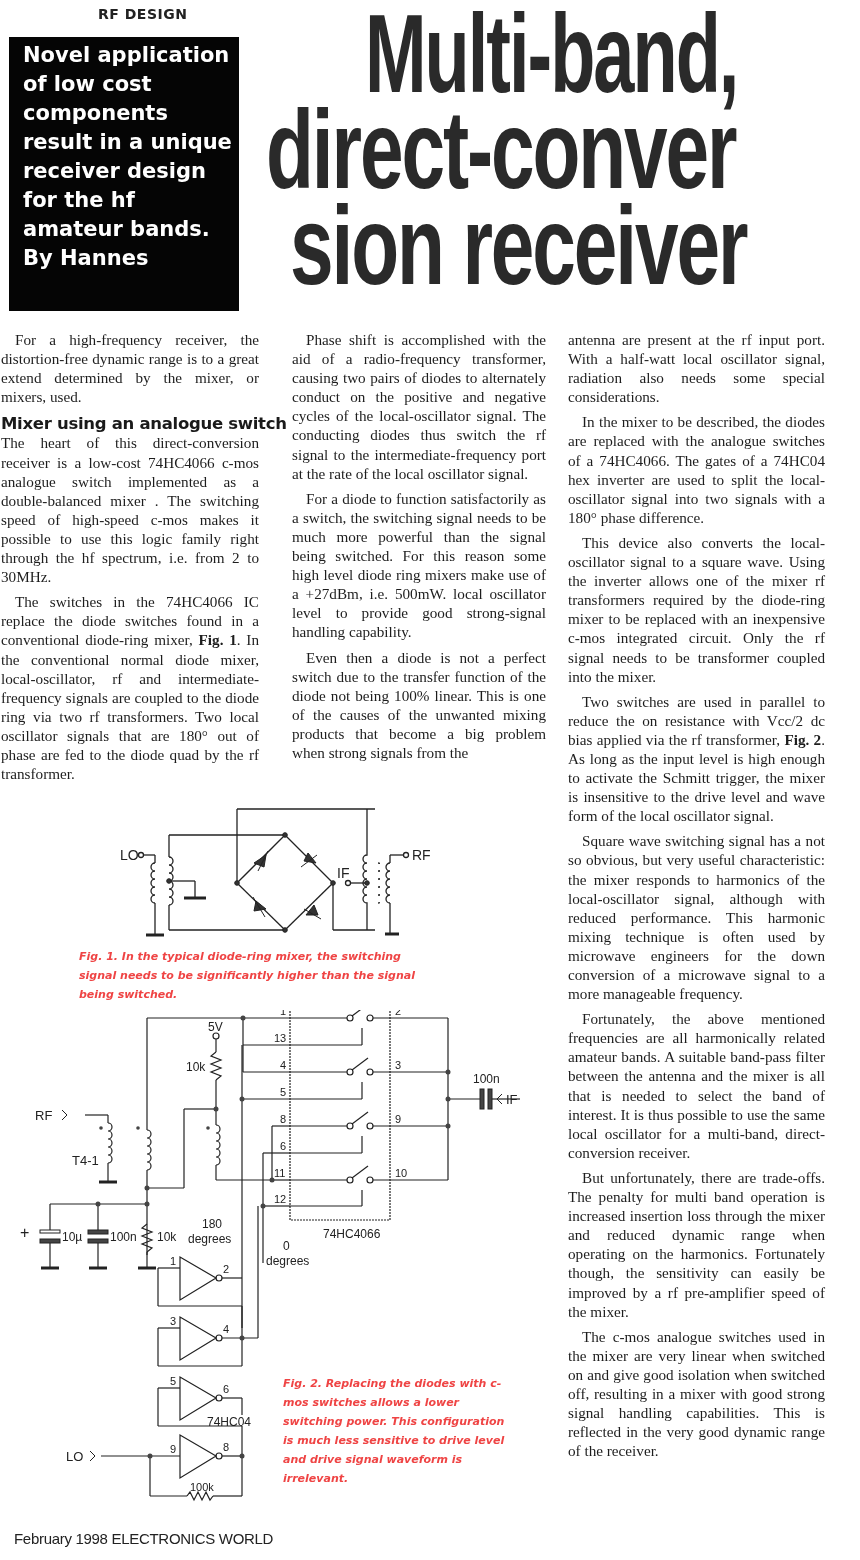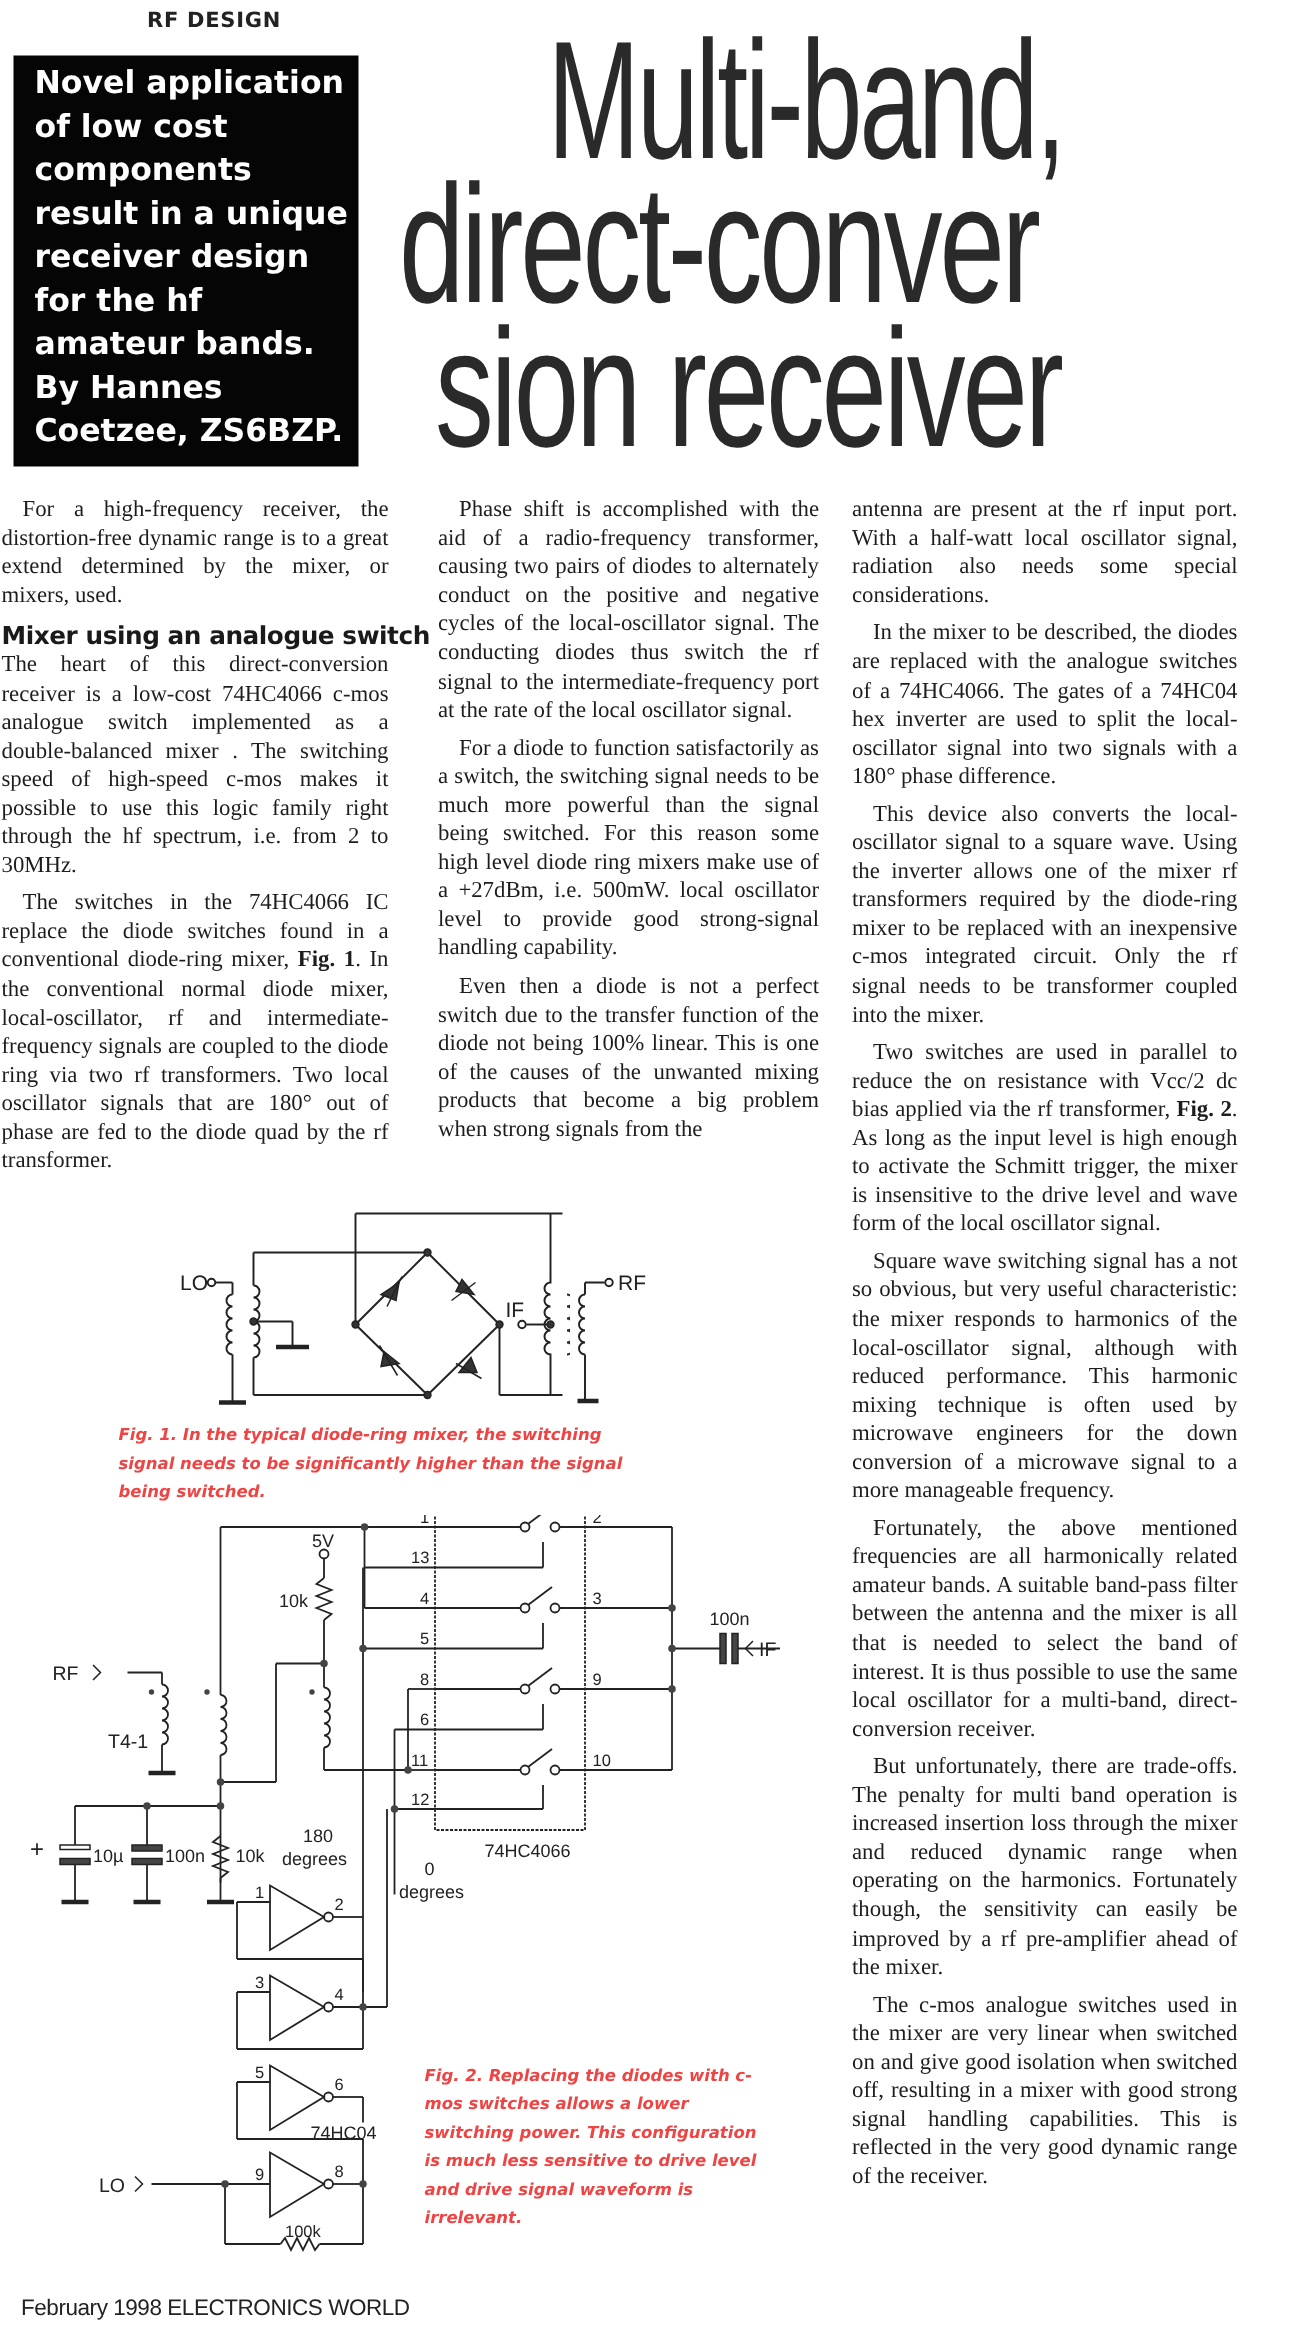--- a/index.html
+++ b/index.html
@@ -1,21 +1,21 @@
 <!DOCTYPE html>
 <html><head>
 <meta charset="utf-8">
 <style>
   html, body { margin: 0; padding: 0; background: #ffffff; }
   body { width: 860px; height: 1560px; position: relative; overflow: hidden; color: #1a1a1a; }
   .abs { position: absolute; }
   .section-label { left: 98px; top: 6px; font-family: "DejaVu Sans", sans-serif; font-weight: bold; font-size: 14px; letter-spacing: 0.5px; color: #222; }
   .standfirst { left: 9px; top: 37px; width: 230px; height: 274px; background: #050505; color: #fff; box-sizing: border-box; padding: 4px 8px 0 14px; font-family: "DejaVu Sans", sans-serif; font-weight: bold; font-size: 21px; line-height: 29px; }
   .standfirst span { display: block; white-space: nowrap; }
-  .headline { left: 262px; top: 19px; width: 595px; font-family: "Liberation Sans", sans-serif; font-weight: normal; color: #2a2a2a; }
+  .headline { left: 262px; top: 6px; width: 595px; font-family: "Liberation Sans", sans-serif; font-weight: bold; color: #2a2a2a; }
   .headline span { display: block; white-space: nowrap; transform-origin: left top; }
   .hl1 { font-size: 112px; line-height: 96px; transform: scaleX(0.66); margin-left: 103px; letter-spacing: -3px; }
   .hl2 { font-size: 112px; line-height: 96px; transform: scaleX(0.70); letter-spacing: -3px; margin-left: 4px; }
   .hl3 { font-size: 112px; line-height: 96px; transform: scaleX(0.70); letter-spacing: -3px; margin-left: 28px; }
   .col { font-family: "Liberation Serif", serif; font-size: 15.2px; line-height: 19.1px; text-align: justify; color: #1d1d1d; }
   .col p { margin: 0 0 6px 0; text-indent: 14px; }
   .col p.noindent { text-indent: 0; }
   .col h3 { font-family: "DejaVu Sans", sans-serif; font-size: 16.5px; margin: 8px 0 0 0; font-weight: bold; color: #1a1a1a; letter-spacing: -0.3px; white-space: nowrap; }
   .col1 { left: 1px; top: 330px; width: 258px; }
   .col2 { left: 292px; top: 330px; width: 254px; }
@@ -33,21 +33,20 @@
 
 <div class="abs standfirst">
   <span>Novel application</span>
   <span>of low cost</span>
   <span>components</span>
   <span>result in a unique</span>
   <span>receiver design</span>
   <span>for the hf</span>
   <span>amateur bands.</span>
   <span>By Hannes</span>
-  <span>Coetzee, ZS6BZP.</span>
 </div>
 
 <div class="abs headline">
   <span class="hl1">Multi-band,</span>
   <span class="hl2">direct-conver</span>
   <span class="hl3">sion receiver</span>
 </div>
 
 <div class="abs col col1">
   <p>For a high-frequency receiver, the distortion-free dynamic range is to a great extend determined by the mixer, or mixers, used.</p>
@@ -62,21 +61,21 @@
   <p>Even then a diode is not a perfect switch due to the transfer function of the diode not being 100% linear. This is one of the causes of the unwanted mixing products that become a big problem when strong signals from the</p>
 </div>
 
 <div class="abs col col3">
   <p class="noindent">antenna are present at the rf input port. With a half-watt local oscillator signal, radiation also needs some special considerations.</p>
   <p>In the mixer to be described, the diodes are replaced with the analogue switches of a 74HC4066. The gates of a 74HC04 hex inverter are used to split the local-oscillator signal into two signals with a 180° phase difference.</p>
   <p>This device also converts the local-oscillator signal to a square wave. Using the inverter allows one of the mixer rf transformers required by the diode-ring mixer to be replaced with an inexpensive c-mos integrated circuit. Only the rf signal needs to be transformer coupled into the mixer.</p>
   <p><span>Two switches are used in parallel to reduce the on resistance with Vcc/2 dc bias applied via the rf transformer, </span><b>Fig. 2</b><span>. As long as the input level is high enough to activate the Schmitt trigger, the mixer is insensitive to the drive level and wave form of the local oscillator signal.</span></p>
   <p>Square wave switching signal has a not so obvious, but very useful characteristic: the mixer responds to harmonics of the local-oscillator signal, although with reduced performance. This harmonic mixing technique is often used by microwave engineers for the down conversion of a microwave signal to a more manageable frequency.</p>
   <p>Fortunately, the above mentioned frequencies are all harmonically related amateur bands. A suitable band-pass filter between the antenna and the mixer is all that is needed to select the band of interest. It is thus possible to use the same local oscillator for a multi-band, direct-conversion receiver.</p>
-  <p>But unfortunately, there are trade-offs. The penalty for multi band operation is increased insertion loss through the mixer and reduced dynamic range when operating on the harmonics. Fortunately though, the sensitivity can easily be improved by a rf pre-amplifier ahead of the mixer.</p>
+  <p>But unfortunately, there are trade-offs. The penalty for multi band operation is increased insertion loss through the mixer and reduced dynamic range when operating on the harmonics. Fortunately though, the sensitivity can easily be improved by a rf pre-amplifier speed of the mixer.</p>
   <p style="margin-top:6px">The c-mos analogue switches used in the mixer are very linear when switched on and give good isolation when switched off, resulting in a mixer with good strong signal handling capabilities. This is reflected in the very good dynamic range of the receiver.</p>
 </div>
 
 <svg class="abs" style="left:120px;top:805px" width="260" height="135" viewBox="0 0 260 135">
   <g stroke="#222" stroke-width="1.3" fill="none">
 
     <circle cx="21" cy="50" r="2.5" fill="#fff"></circle>
     <line x1="24" y1="50" x2="35" y2="50"></line>
     <line x1="35" y1="50" x2="35" y2="58"></line>
     <path d="M35,58 a4,4 0 0 0 0,8 a4,4 0 0 0 0,8 a4,4 0 0 0 0,8 a4,4 0 0 0 0,8 a4,4 0 0 0 0,8"></path>

